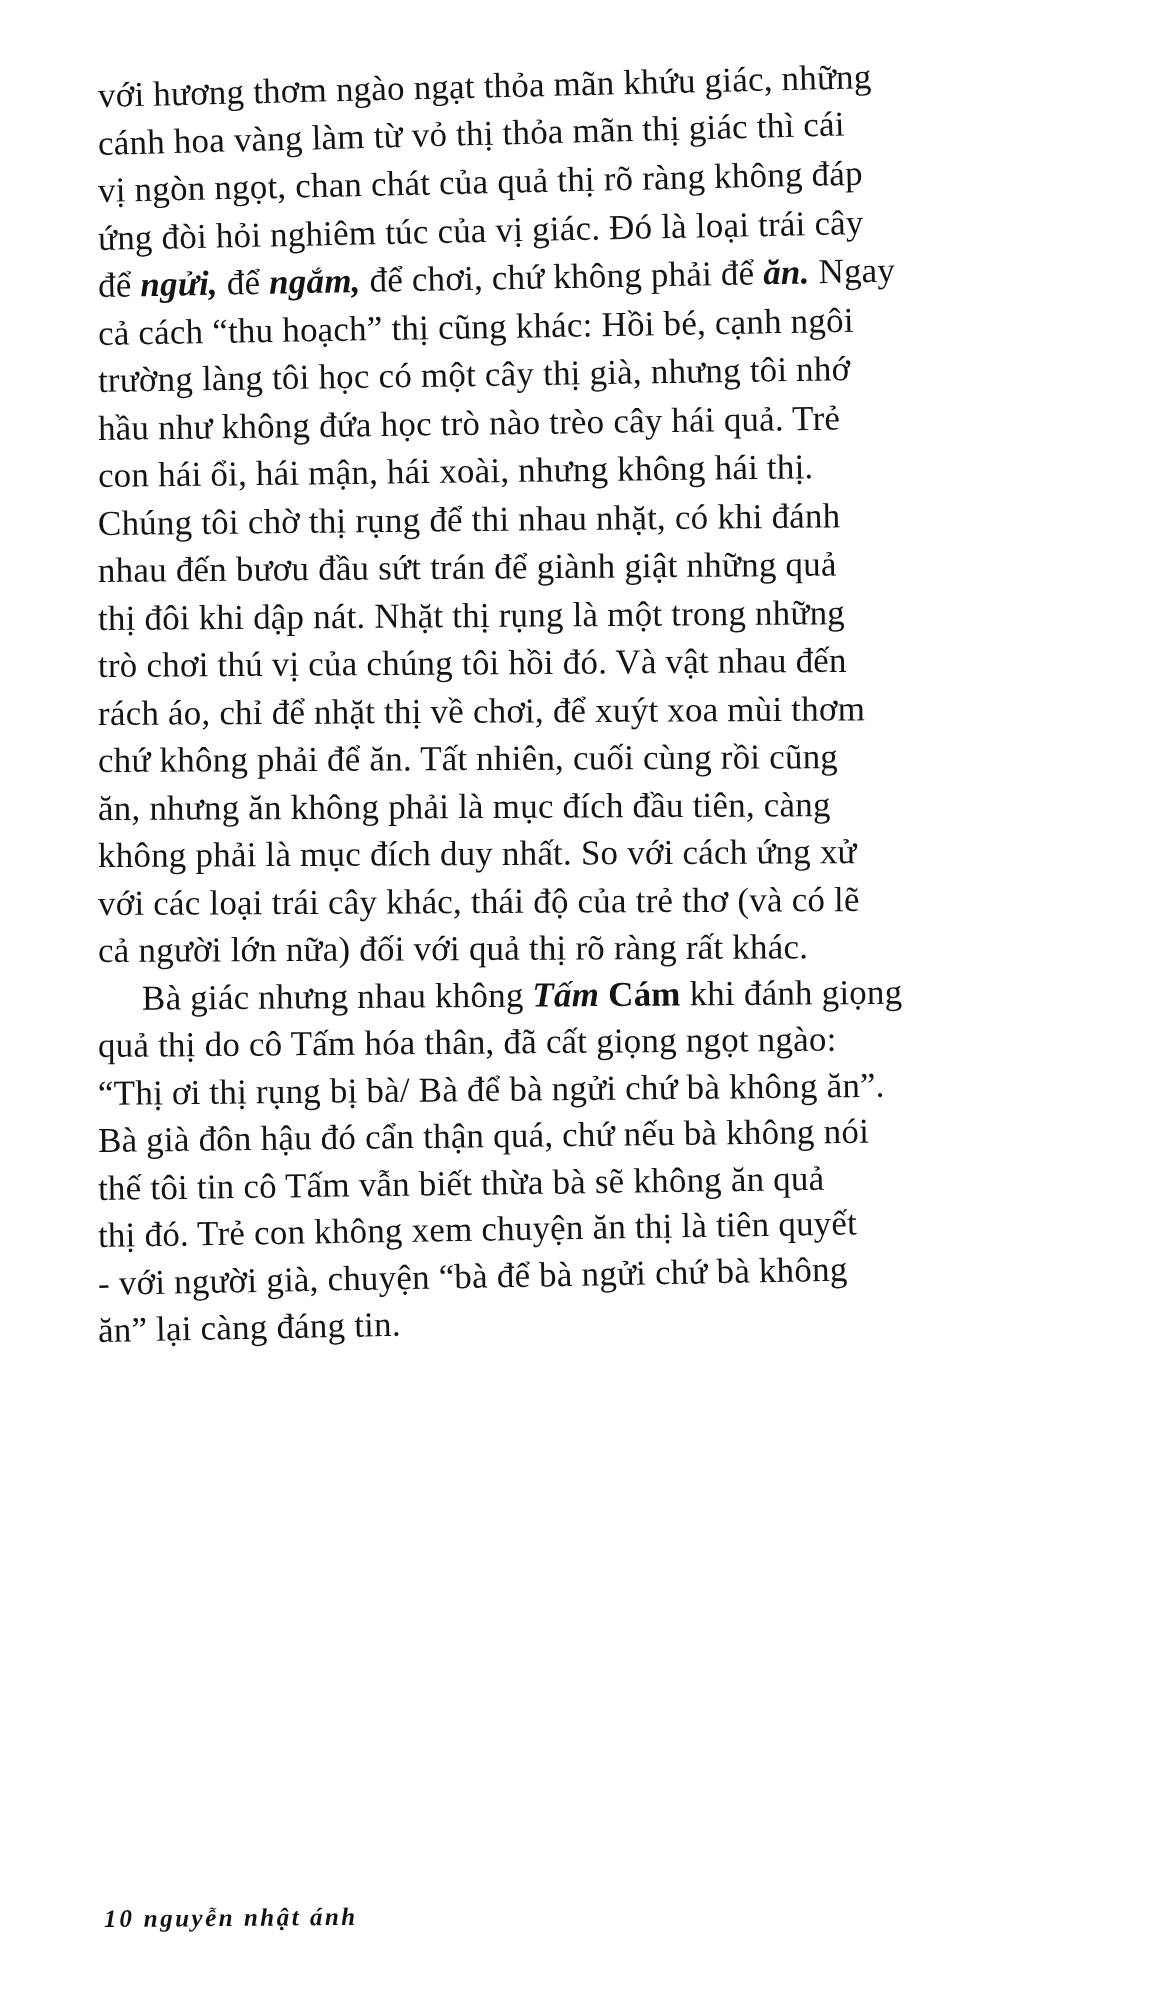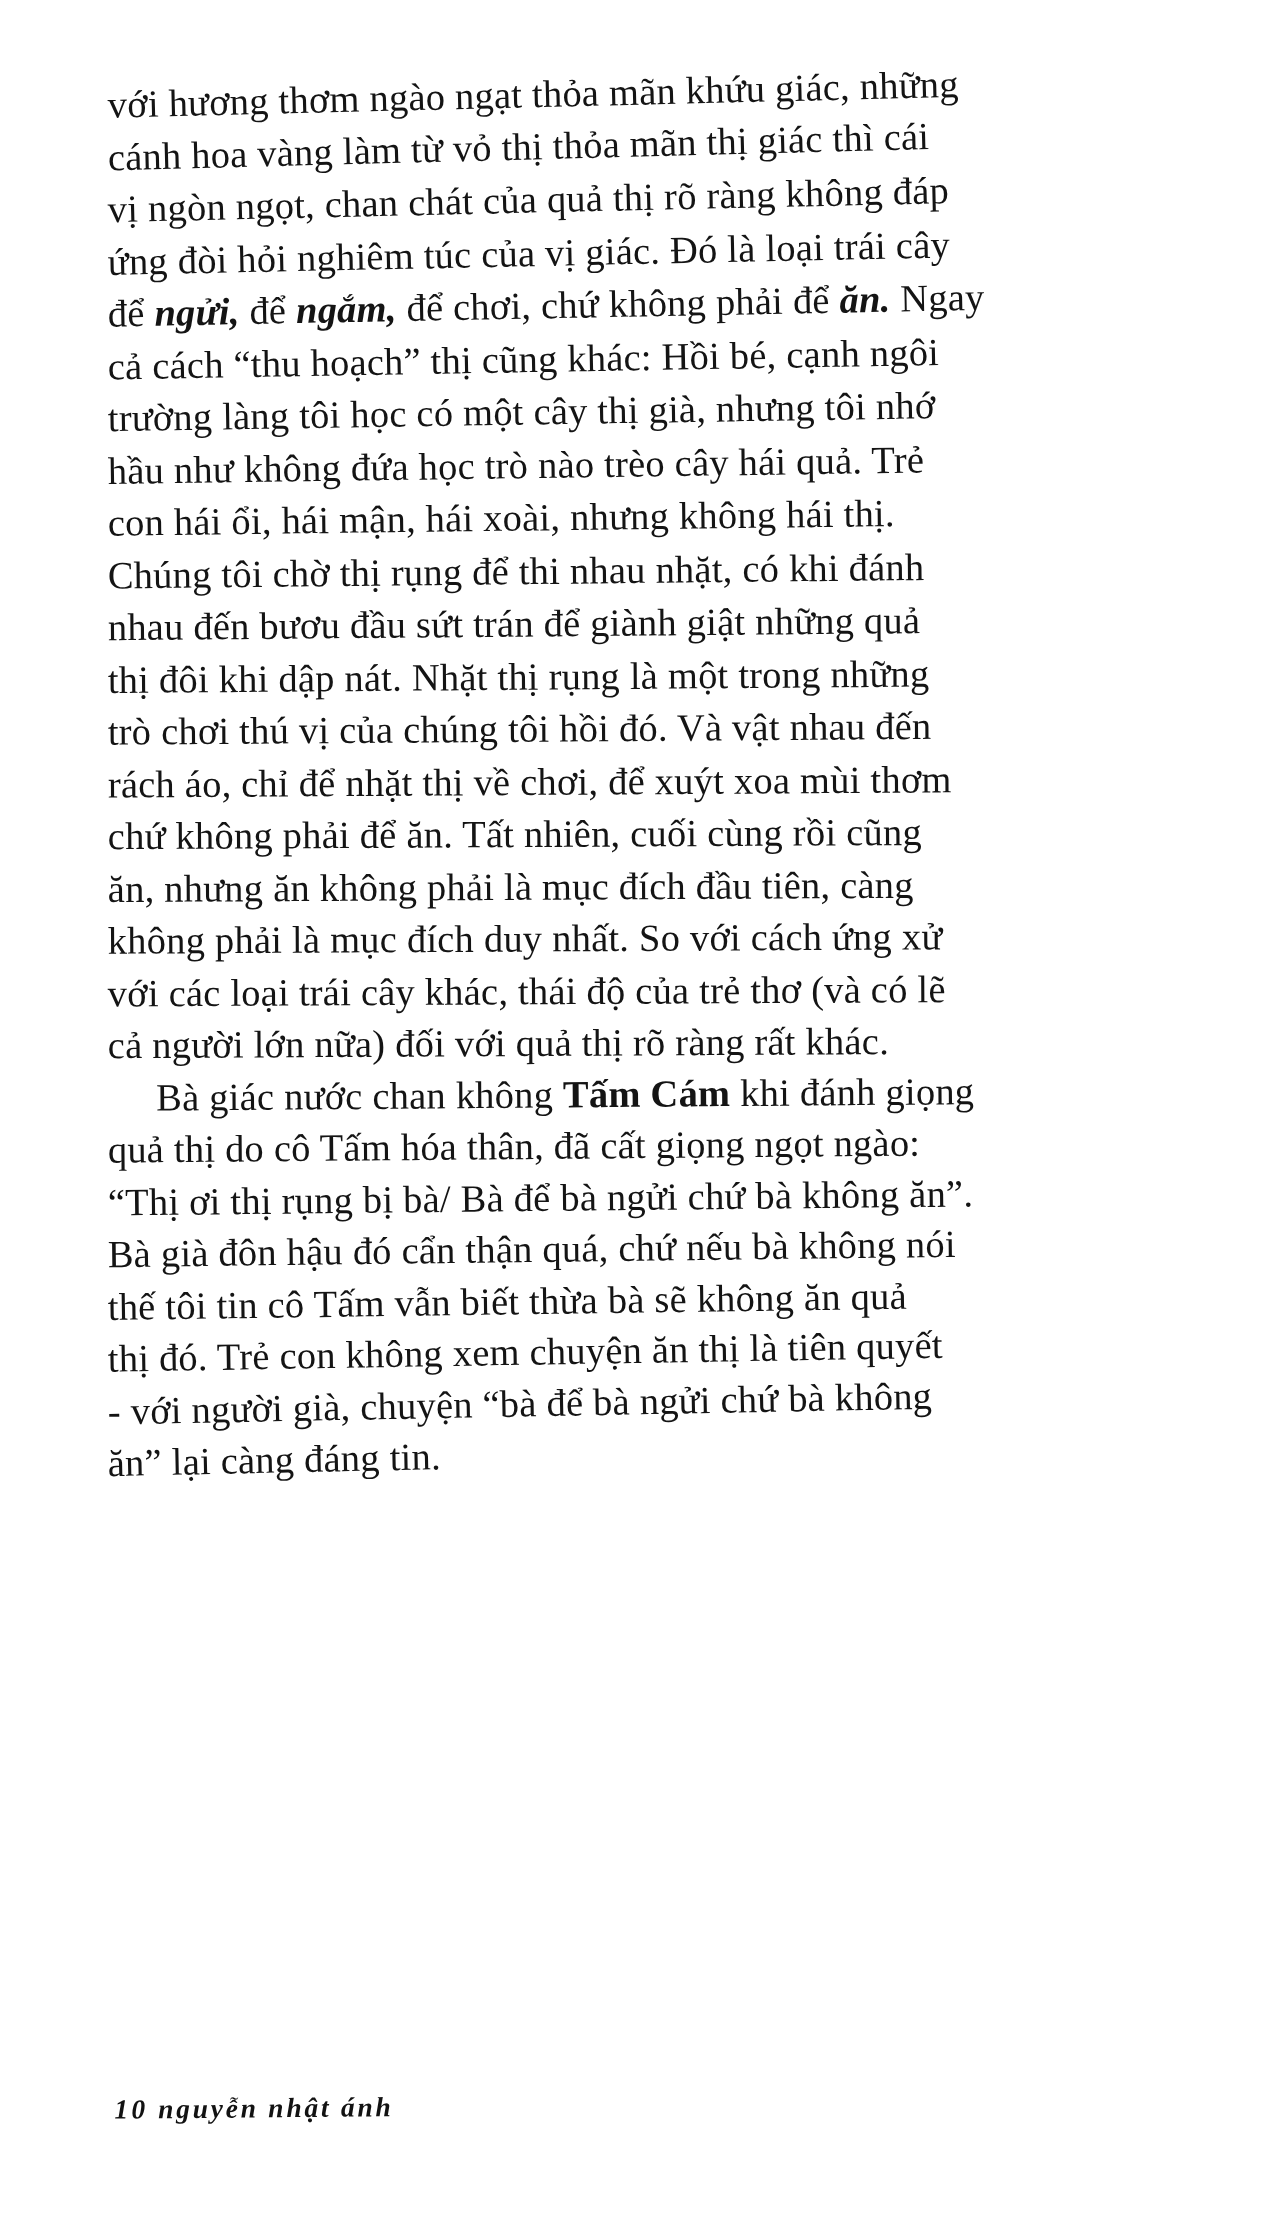--- a/index.html
+++ b/index.html
@@ -81,21 +81,21 @@
       <div class="line" style="top: 427.5px; transform: rotate(-0.6deg);">Chúng tôi chờ thị rụng để thi nhau nhặt, có khi đánh</div>
       <div class="line" style="top: 475px; transform: rotate(-0.5deg);">nhau đến bươu đầu sứt trán để giành giật những quả</div>
       <div class="line" style="top: 522.5px; transform: rotate(-0.45deg);">thị đôi khi dập nát. Nhặt thị rụng là một trong những</div>
       <div class="line" style="top: 570px; transform: rotate(-0.4deg);">trò chơi thú vị của chúng tôi hồi đó. Và vật nhau đến</div>
       <div class="line" style="top: 617.5px; transform: rotate(-0.35deg);">rách áo, chỉ để nhặt thị về chơi, để xuýt xoa mùi thơm</div>
       <div class="line" style="top: 665px; transform: rotate(-0.3deg);">chứ không phải để ăn. Tất nhiên, cuối cùng rồi cũng</div>
       <div class="line" style="top: 712.5px; transform: rotate(-0.3deg);">ăn, nhưng ăn không phải là mục đích đầu tiên, càng</div>
       <div class="line" style="top: 760px; transform: rotate(-0.3deg);">không phải là mục đích duy nhất. So với cách ứng xử</div>
       <div class="line" style="top: 807.5px; transform: rotate(-0.3deg);">với các loại trái cây khác, thái độ của trẻ thơ (và có lẽ</div>
       <div class="line" style="top: 855px; transform: rotate(-0.3deg);">cả người lớn nữa) đối với quả thị rõ ràng rất khác.</div>
-      <div class="line indent" style="top: 902.5px; transform: rotate(-0.45deg);"><span>Bà </span><span>giác </span><span>nước </span><span>chan </span><span>không </span><span style="font-weight: bold;">Tấm </span><span style="font-weight: bold;">Cám </span><span>khi </span><span>đánh </span><span>giọng</span></div>
+      <div class="line indent" style="top: 902.5px; transform: rotate(-0.45deg);"><span>Bà </span><span>giác </span><span>nhưng </span><span>nhau </span><span>không </span><span style="font-style: italic; font-weight: bold;">Tấm </span><span style="font-weight: bold;">Cám </span><span>khi </span><span>đánh </span><span>giọng</span></div>
       <div class="line" style="top: 950px; transform: rotate(-0.5deg);">quả thị do cô Tấm hóa thân, đã cất giọng ngọt ngào:</div>
       <div class="line" style="top: 997.5px; transform: rotate(-0.6deg);">“Thị ơi thị rụng bị bà/ Bà để bà ngửi chứ bà không ăn”.</div>
       <div class="line" style="top: 1045px; transform: rotate(-0.7deg);">Bà già đôn hậu đó cẩn thận quá, chứ nếu bà không nói</div>
       <div class="line" style="top: 1092.5px; transform: rotate(-0.8deg);">thế tôi tin cô Tấm vẫn biết thừa bà sẽ không ăn quả</div>
       <div class="line" style="top: 1140px; transform: rotate(-0.95deg);">thị đó. Trẻ con không xem chuyện ăn thị là tiên quyết</div>
       <div class="line" style="top: 1187.5px; transform: rotate(-1.1deg);">- với người già, chuyện “bà để bà ngửi chứ bà không</div>
       <div class="line" style="top: 1235px; transform: rotate(-1.2deg);">ăn” lại càng đáng tin.</div>
     </div>
   <div class="footer">
     <span class="pg">10</span>

